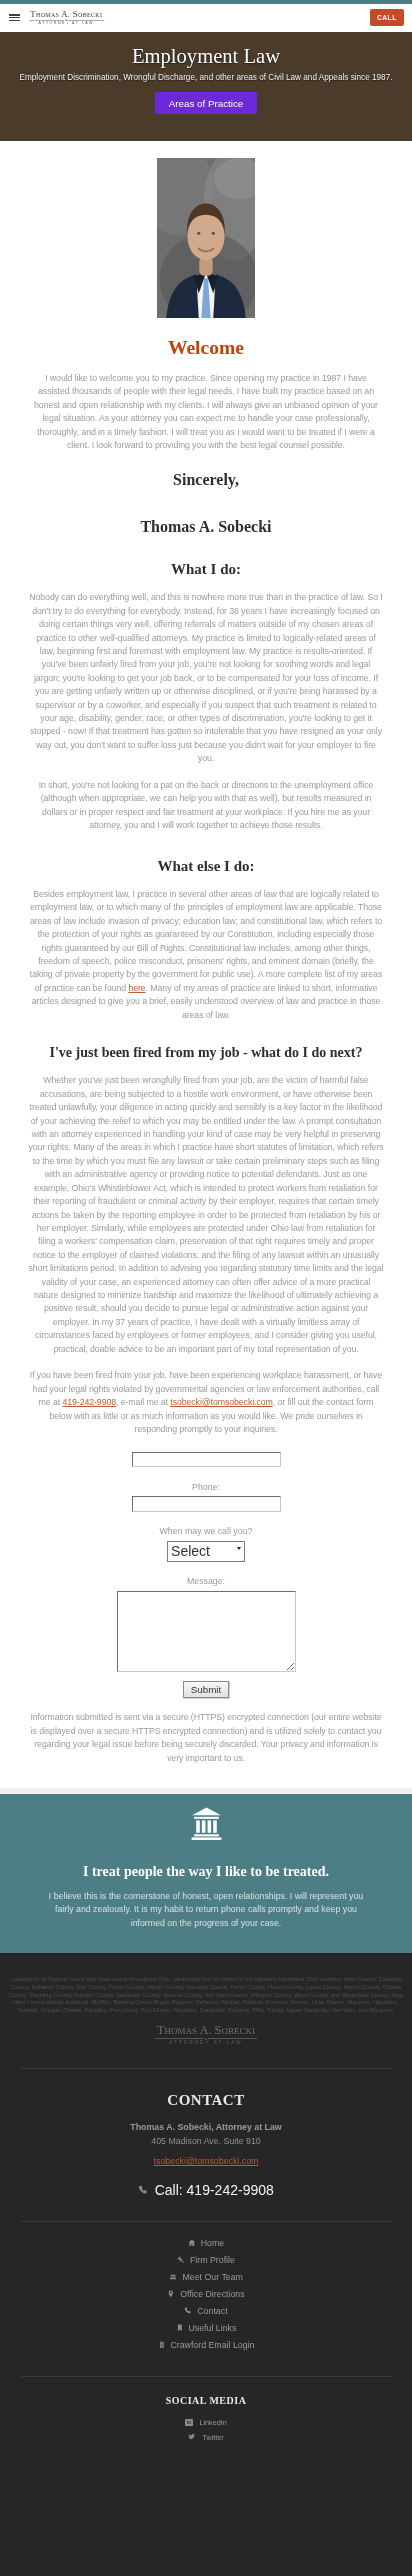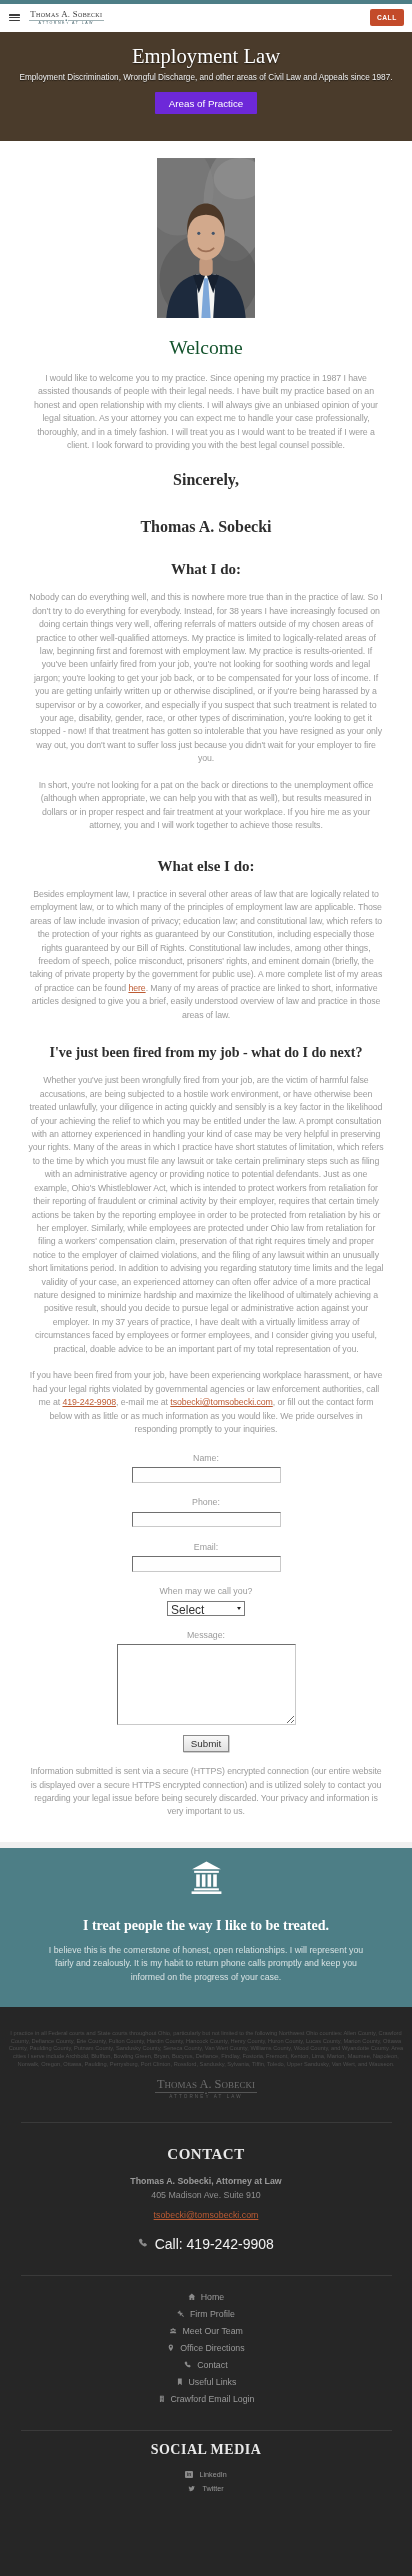--- a/index.html
+++ b/index.html
@@ -29,36 +29,36 @@
       repeating-linear-gradient(90deg, #55432f 0 6.2px, #5f4b35 6.2px 28px, #49382 7 28px 35px);
   }
   .hero-title { font-family: "Liberation Serif", serif; font-size: 20.6px; font-weight: normal; margin-top: 13.4px; text-shadow: 0 0.5px 1.5px rgba(0,0,0,.6); }
   .hero-sub { font-size: 8.2px; margin-top: 5.2px; color: #f2f2f2; text-shadow: 0 0.5px 1px rgba(0,0,0,.6); }
   .hero-cta { display: inline-block; margin-top: 10.3px; background: #6d28d9; color: #fff; border: none; border-radius: 1px; font-family: "Liberation Sans", sans-serif; font-size: 9.8px; padding: 5.2px 13.4px; cursor: pointer; }
 
   
   .main { background: #fff; }
   .container { width: 355px; margin: 0 auto; text-align: center; }
   .portrait { display: block; width: 98px; height: 160px; margin: 17.5px auto 0; }
-  h2.big { font-family: "Liberation Serif", serif; font-size: 19.6px; font-weight: normal; color: #14532d; margin-top: 18.5px; }
+  h2.big { font-family: "Liberation Serif", serif; font-size: 19.6px; font-weight: bold; color: #c2410c; margin-top: 18.5px; }
   h3.sig { font-family: "Liberation Serif", serif; font-size: 16px; font-weight: bold; color: #2e2e2e; }
   .sincerely { margin-top: 18.5px; }
   .signature { margin-top: 29px; }
   h2.section { font-family: "Liberation Serif", serif; font-size: 15px; font-weight: bold; color: #2e2e2e; margin-top: 25px; }
   h2.section-q { font-family: "Liberation Serif", serif; font-size: 14px; font-weight: bold; color: #2e2e2e; margin-top: 23px; }
   p.body { font-size: 8.8px; line-height: 13.4px; color: #9b9b9b; letter-spacing: -0.1px; margin-top: 13.4px; }
   a.accent { color: #bd5b33; text-decoration: underline; }
 
   
   .contact-form { margin-top: 15.5px; }
   .field { margin-top: 13.4px; }
   .field label { display: block; font-size: 8.8px; line-height: 13.4px; color: #9b9b9b; margin-bottom: 2.1px; }
   .text-input { width: 149px; height: 15.5px; background: #fefefe; border: 0.5px solid #c9c9c9; border-top: 1px solid #6f6f6f; border-left: 1px solid #6f6f6f; font-size: 7.7px; padding: 0 3.1px; }
   .select-wrap { display: inline-block; position: relative; }
-  .call-select { width: 78px; height: 15px; border: 0.5px solid #7a7a7a; background: #fff; font-size: 12px; color: #333; padding: 1px 11.3px 1px 3.1px; appearance: none; -webkit-appearance: none; border-radius: 0; }
+  .call-select { width: 78px; height: 21px; border: 0.5px solid #7a7a7a; background: #fff; font-size: 14px; color: #333; padding: 1px 11.3px 1px 3.1px; appearance: none; -webkit-appearance: none; border-radius: 0; }
   .select-wrap::after { content: ""; position: absolute; right: 3.6px; top: 6.2px; border-left: 2.1px solid transparent; border-right: 2.1px solid transparent; border-top: 3.1px solid #222; pointer-events: none; }
   .msg-area { width: 179px; height: 81px; border: 0.5px solid #c9c9c9; border-top: 1px solid #6f6f6f; border-left: 1px solid #6f6f6f; font-size: 7.7px; padding: 2.1px 3.1px; resize: both; font-family: "Liberation Sans", sans-serif; }
   .submit-btn { margin-top: 7.2px; font-size: 9.8px; color: #333; background: linear-gradient(#f8f8f8, #e1e1e1); border: 0.5px solid #8a8a8a; box-shadow: 0.5px 0.5px 0 #9e9e9e; padding: 2.1px 6.7px; cursor: pointer; font-family: "Liberation Sans", sans-serif; }
   .privacy { margin-top: 17.5px; padding-bottom: 23px; }
   .gray-strip { height: 5.7px; background: #f0f0f0; }
 
   
   .quote { background: #4d7e86; text-align: center; padding: 13.4px 0 23px; color: #fff; }
   .quote-icon { display: inline-block; }
   .quote-heading { font-family: "Liberation Serif", serif; font-size: 14px; font-weight: bold; margin-top: 21.6px; }
@@ -74,21 +74,21 @@
   .footer-brand .fb-tagline { font-size: 4.6px; letter-spacing: 2.1px; color: #5f5f5f; text-transform: uppercase; }
   .f-divider { width: 371px; margin: 23px auto 0; border: none; border-top: 0.5px solid #3a3a3a; }
   .f-heading { font-family: "Liberation Serif", serif; font-size: 15px; font-weight: bold; color: #e8e8e8; margin-top: 23px; letter-spacing: 0.5px; }
   .f-firm { margin-top: 12.4px; font-size: 8.8px; font-weight: bold; color: #9a9a9a; line-height: 13.4px; }
   .f-addr { font-size: 8.8px; color: #8f8f8f; line-height: 13.4px; }
   .f-email { display: inline-block; margin-top: 8.2px; font-size: 8.8px; }
   .f-call { margin-top: 15.5px; font-size: 14px; color: #f2f2f2; display: flex; align-items: center; justify-content: center; gap: 6.2px; }
   .f-links { margin-top: 12.4px; }
   .f-link { display: flex; align-items: center; justify-content: center; gap: 5.2px; font-size: 8.8px; color: #9a9a9a; height: 17px; text-decoration: none; }
   .f-link svg { flex: 0 0 auto; }
-  .f-heading.social { font-size: 14px; margin-top: 11px; }
+  .f-heading.social { font-size: 10px; margin-top: 18px; }
   .f-social { margin-top: 9.3px; }
   .f-social-link { display: flex; align-items: center; justify-content: center; gap: 7px; font-size: 7.2px; color: #9a9a9a; height: 14.4px; text-decoration: none; }
   .in-badge { display: inline-flex; align-items: center; justify-content: center; width: 7.2px; height: 7.2px; background: #8a8a8a; color: #262626; border-radius: 1px; font-size: 4.6px; font-weight: bold; }
   .footer-spacer { flex: 1; }
   .icon-gray { color: #8a8a8a; }
 </style>
 </head>
 <body>
 
 <div class="page">
@@ -150,29 +150,24 @@
 
       <h2 class="section">What else I do:</h2>
       <p class="body"><span>Besides employment law, I practice in several other areas of law that are logically related to employment law, or to which many of the principles of employment law are applicable. Those areas of law include invasion of privacy; education law; and constitutional law, which refers to the protection of your rights as guaranteed by our Constitution, including especially those rights guaranteed by our Bill of Rights. Constitutional law includes, among other things, freedom of speech, police misconduct, prisoners' rights, and eminent domain (briefly, the taking of private property by the government for public use). A more complete list of my areas of practice can be found </span><a href="#" class="accent">here</a><span>. Many of my areas of practice are linked to short, informative articles designed to give you a brief, easily understood overview of law and practice in those areas of law.</span></p>
 
       <h2 class="section-q">I've just been fired from my job - what do I do next?</h2>
       <p class="body">Whether you've just been wrongfully fired from your job, are the victim of harmful false accusations, are being subjected to a hostile work environment, or have otherwise been treated unlawfully, your diligence in acting quickly and sensibly is a key factor in the likelihood of your achieving the relief to which you may be entitled under the law. A prompt consultation with an attorney experienced in handling your kind of case may be very helpful in preserving your rights. Many of the areas in which I practice have short statutes of limitation, which refers to the time by which you must file any lawsuit or take certain preliminary steps such as filing with an administrative agency or providing notice to potential defendants. Just as one example, Ohio's Whistleblower Act, which is intended to protect workers from retaliation for their reporting of fraudulent or criminal activity by their employer, requires that certain timely actions be taken by the reporting employee in order to be protected from retaliation by his or her employer. Similarly, while employees are protected under Ohio law from retaliation for filing a workers' compensation claim, preservation of that right requires timely and proper notice to the employer of claimed violations, and the filing of any lawsuit within an unusually short limitations period. In addition to advising you regarding statutory time limits and the legal validity of your case, an experienced attorney can often offer advice of a more practical nature designed to minimize hardship and maximize the likelihood of ultimately achieving a positive result, should you decide to pursue legal or administrative action against your employer. In my 37 years of practice, I have dealt with a virtually limitless array of circumstances faced by employees or former employees, and I consider giving you useful, practical, doable advice to be an important part of my total representation of you.</p>
       <p class="body"><span>If you have been fired from your job, have been experiencing workplace harassment, or have had your legal rights violated by governmental agencies or law enforcement authorities, call me at </span><a href="#" class="accent">419-242-9908</a><span>, e-mail me at </span><a href="#" class="accent">tsobecki@tomsobecki.com</a><span>, or fill out the contact form below with as little or as much information as you would like. We pride ourselves in responding promptly to your inquiries.</span></p>
 
       <form class="contact-form">
         <div class="field">
-          <label>Name:</label>
           <input type="text" class="text-input" style="">
         </div>
         <div class="field">
           <label>Phone:</label>
-          <input type="text" class="text-input" style="">
-        </div>
-        <div class="field">
-          <label>Email:</label>
           <input type="text" class="text-input" style="">
         </div>
         <div class="field">
           <label>When may we call you?</label>
           <span class="select-wrap">
             <select class="call-select">
               <option>Select</option>
             </select>
           </span>
         </div>

